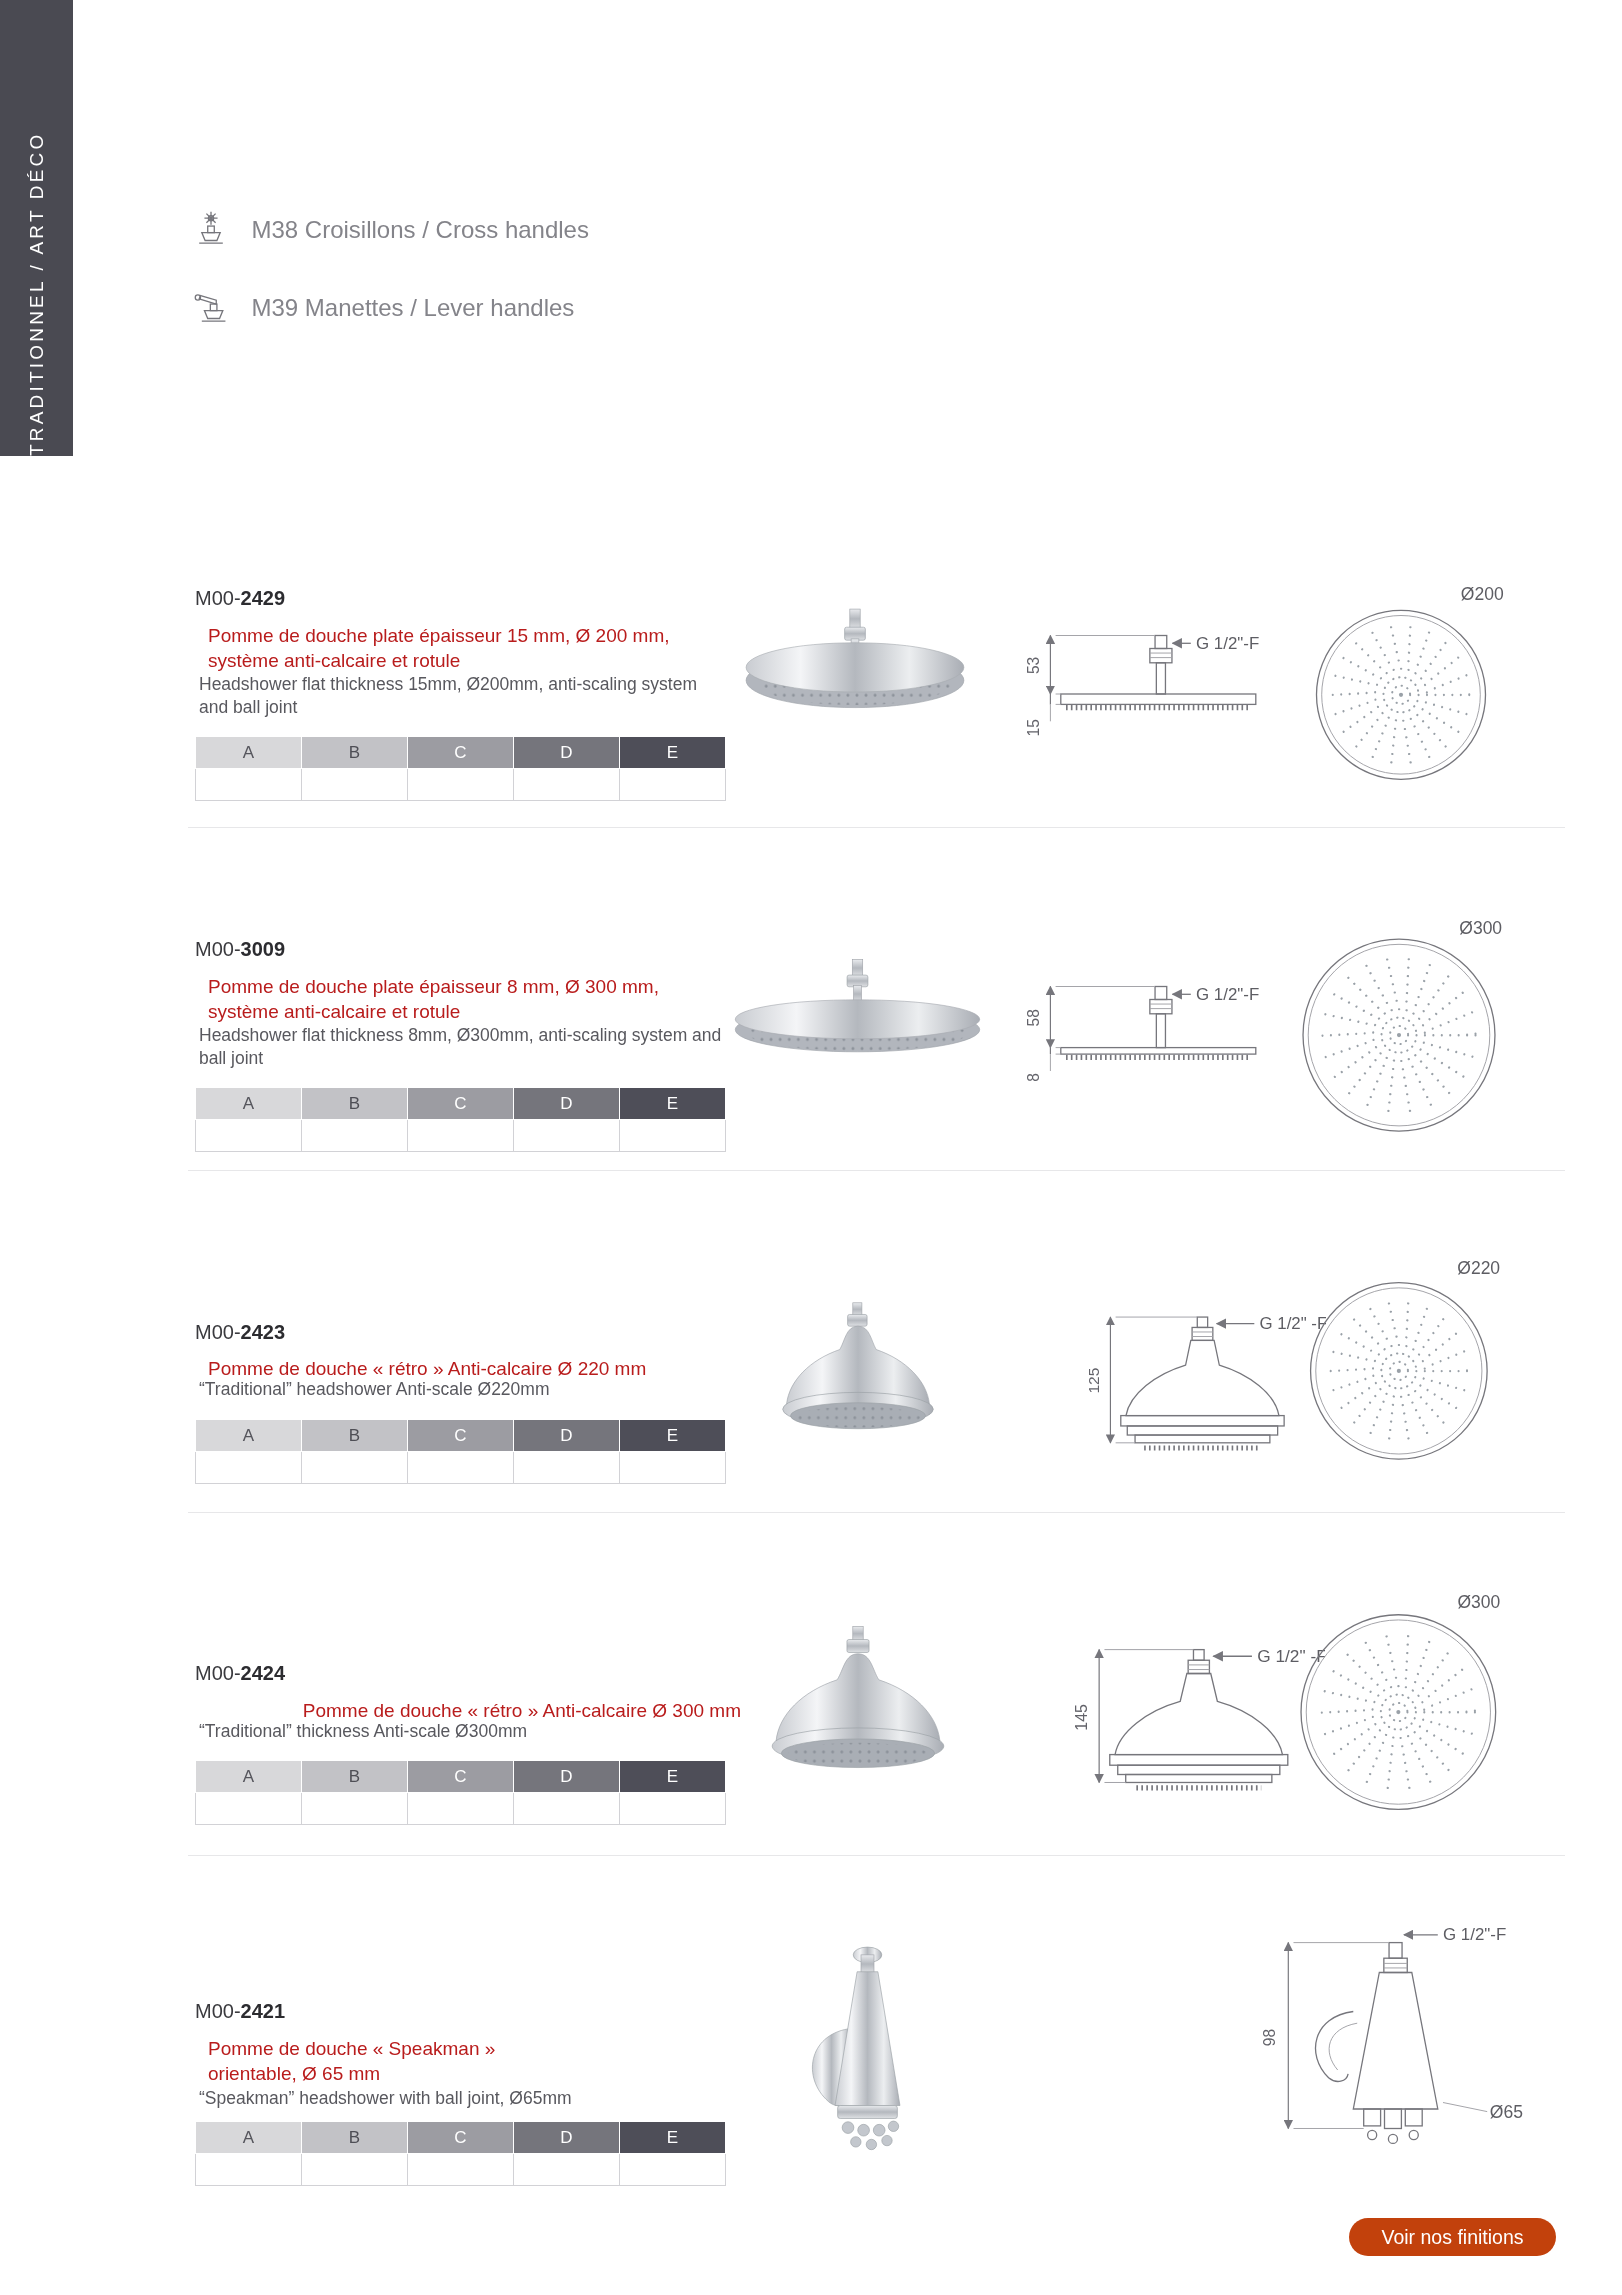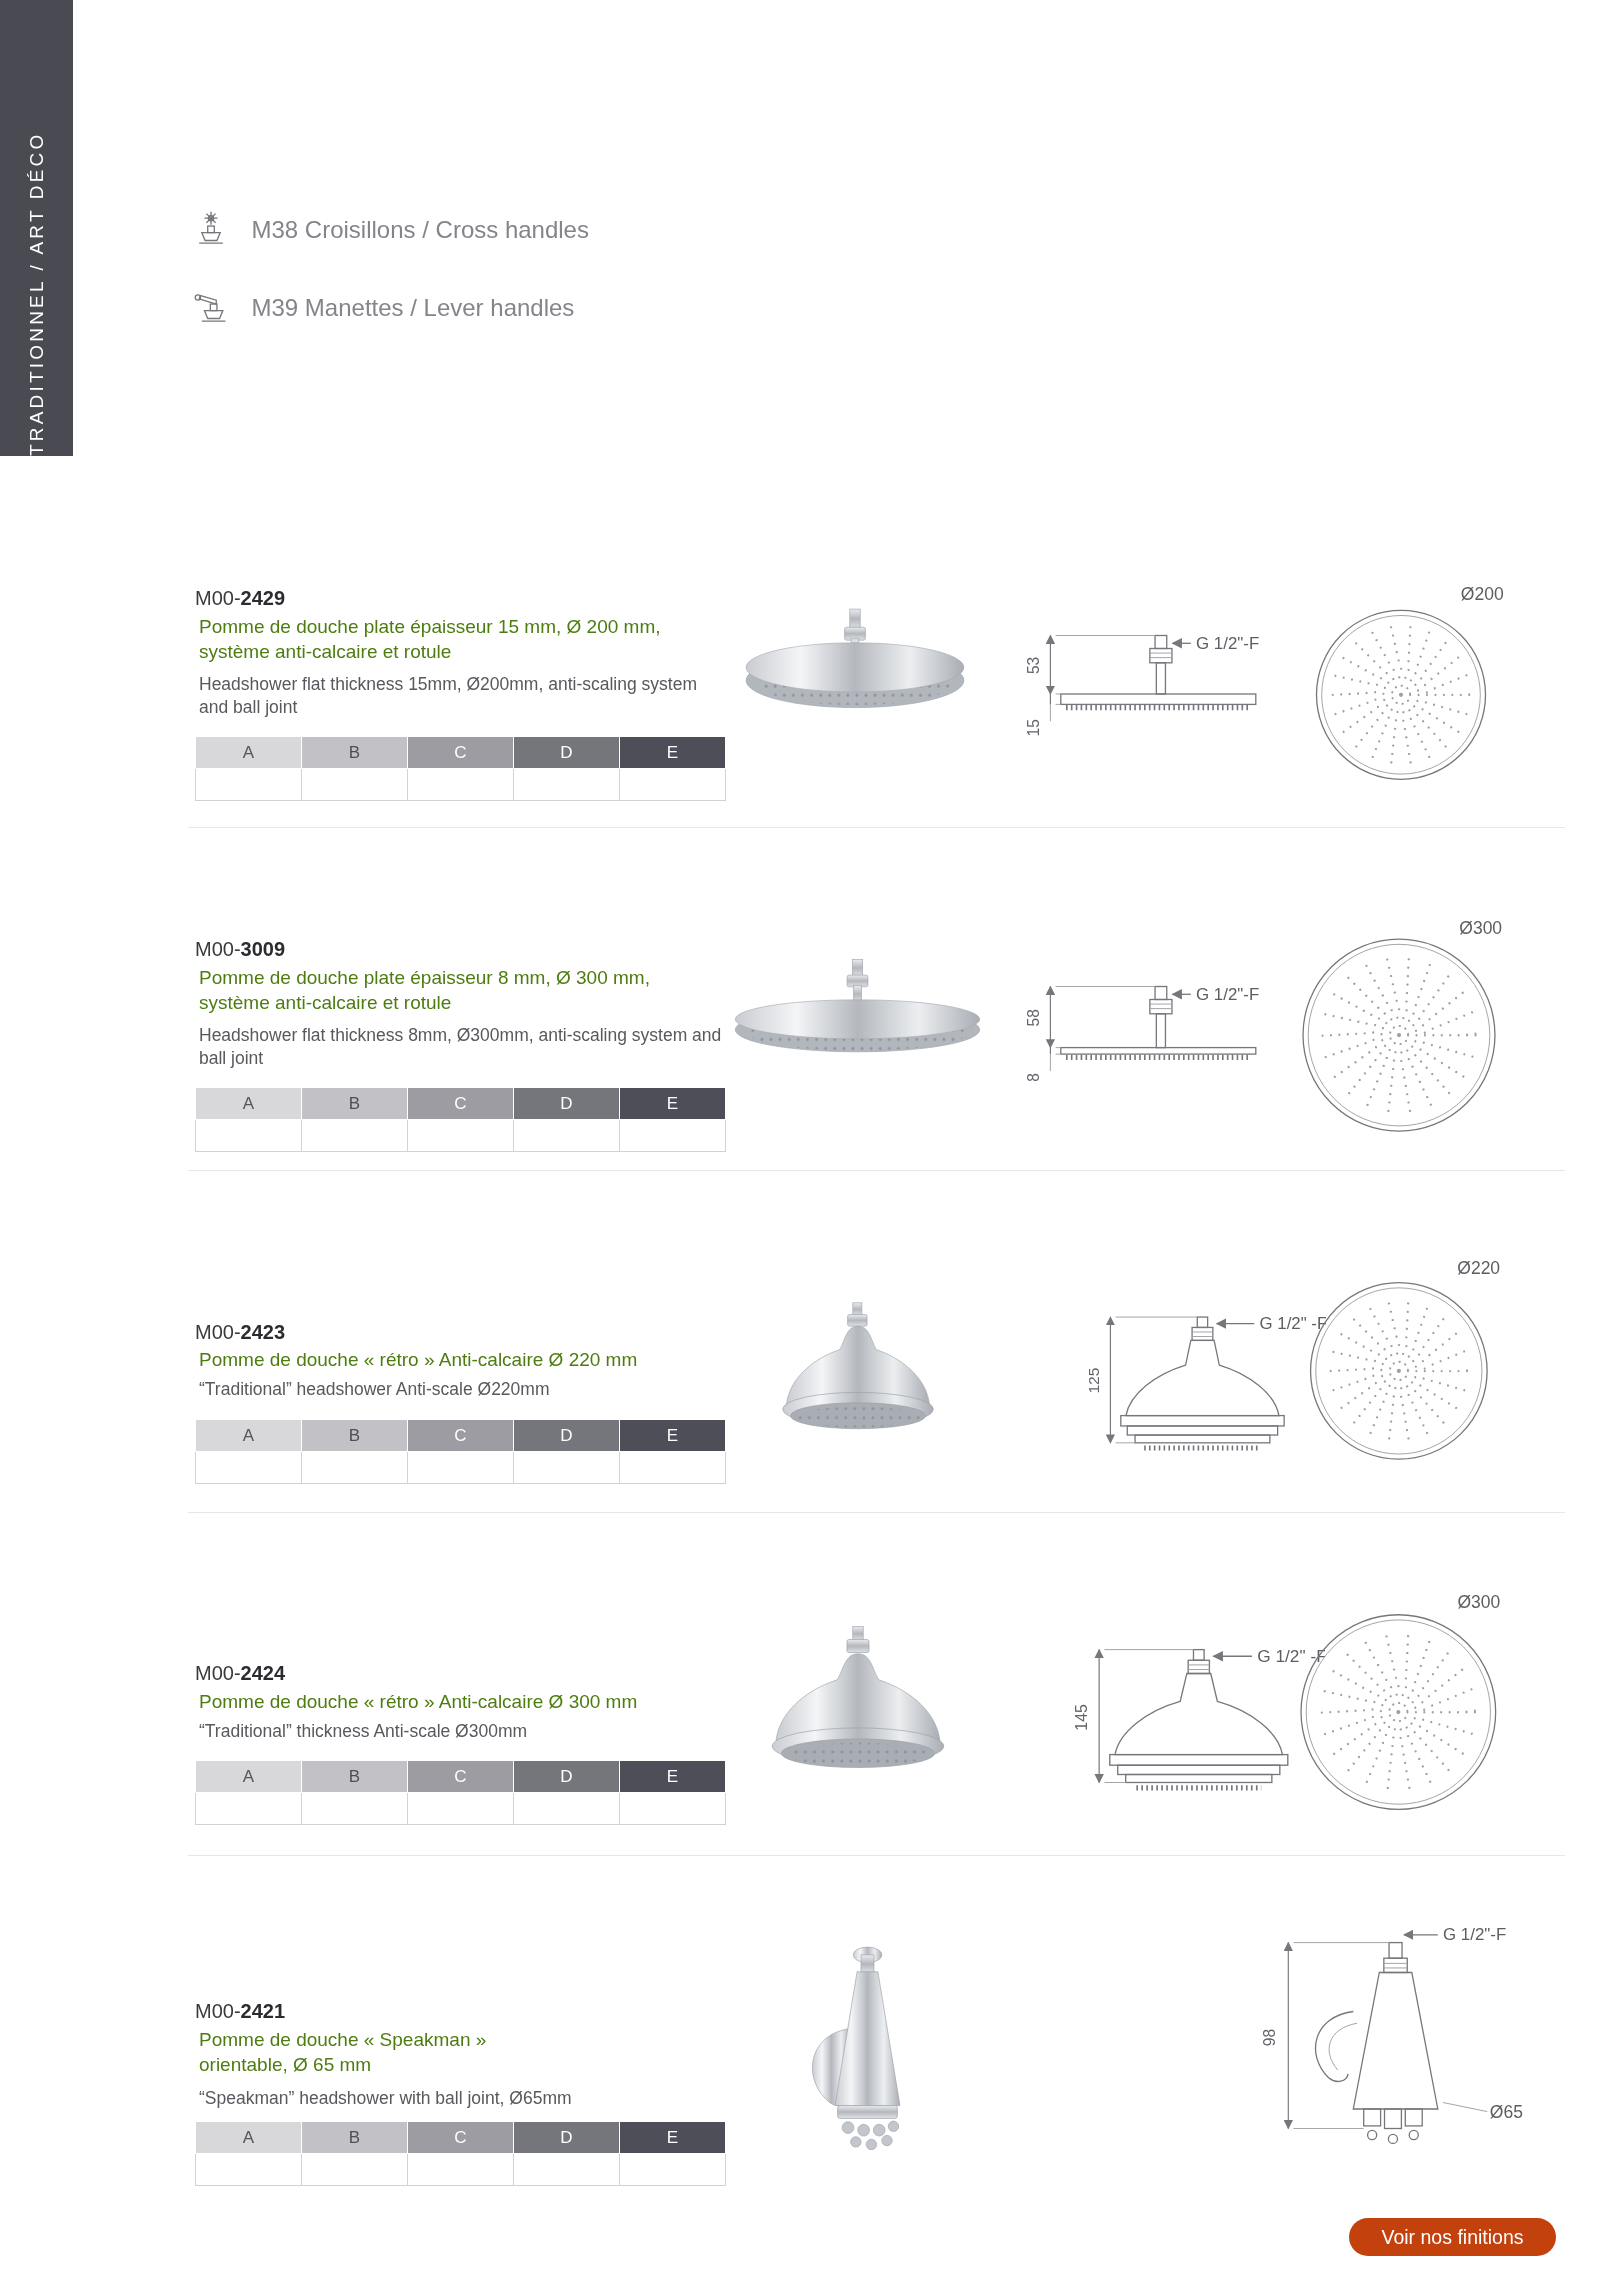--- a/index.html
+++ b/index.html
@@ -17,21 +17,21 @@
     color:#ffffff; font-size:19px; letter-spacing:3.2px; margin-top:25px;
     white-space:nowrap;
   }
   
   .legend-item { position:absolute; display:flex; align-items:center; gap:19.5px; height:43px; }
   .legend-icon { width:42px; height:42px; display:inline-block; }
   .legend-label { font-size:24px; color:#84848a; }
   
   .code { position:absolute; font-size:20px; color:#3a3a3e; }
   .code b { font-weight:bold; color:#2c2c30; }
-  .fr { position:absolute; font-size:19px; color:#4d7c0f; line-height:1.32; margin:4px; }
+  .fr { position:absolute; font-size:19px; color:#b91c1c; line-height:1.32; margin:13px; }
   .en { position:absolute; font-size:17.5px; color:#58585e; line-height:1.32; margin:4px; }
   .finish-table { position:absolute; border-collapse:collapse; }
   .finish-table th { width:103px; height:29px; font-size:17px; font-weight:normal; border:0.6px solid #ffffff; }
   .finish-table td { width:103px; height:29px; background:#ffffff; border:0.6px solid #d2d2d6; }
   th.c0 { background:#d8d8da; color:#55555c; }
   th.c1 { background:#c2c2c6; color:#4e4e55; }
   th.c2 { background:#9c9ca2; color:#ffffff; }
   th.c3 { background:#75757c; color:#ffffff; }
   th.c4 { background:#4e4e58; color:#ffffff; }
   .photo, .draw, .circlebox { position:absolute;margin-top:44px; }
@@ -329,21 +329,21 @@
           <circle cx="160" cy="174" r="79" fill="none" stroke="#9aa1a8" stroke-width="3.2" stroke-dasharray="0.5 22.12" stroke-linecap="round"></circle>
           <circle cx="160" cy="174" r="92" fill="none" stroke="#9aa1a8" stroke-width="3.2" stroke-dasharray="0.5 25.76" stroke-linecap="round"></circle>
           <circle cx="160" cy="174" r="105" fill="none" stroke="#9aa1a8" stroke-width="3.2" stroke-dasharray="0.5 29.400000000000002" stroke-linecap="round"></circle>
         </svg>
     </div>
   </section>
   <div class="divider" style="top:1512px;"></div>
 
   <section>
     <div class="code" style="left:195px; top:1662px;"><span>M00-</span><b>2424</b></div>
-    <p class="fr" style="left:195px; top:1685px; width:533px;">Pomme de douche « rétro » Anti-calcaire Ø 300 mm</p>
+    <p class="fr" style="left:195px; top:1685px; width:533px;text-align:right;">Pomme de douche « rétro » Anti-calcaire Ø 300 mm</p>
     <p class="en" style="left:195px; top:1716px; width:533px;">“Traditional” thickness Anti-scale Ø300mm</p>
     <table class="finish-table" style="left:195px; top:1760px;">
       <thead>
           <tr>
         <th class="c0">A</th>
         <th class="c1">B</th>
         <th class="c2">C</th>
         <th class="c3">D</th>
         <th class="c4">E</th>
       </tr>

